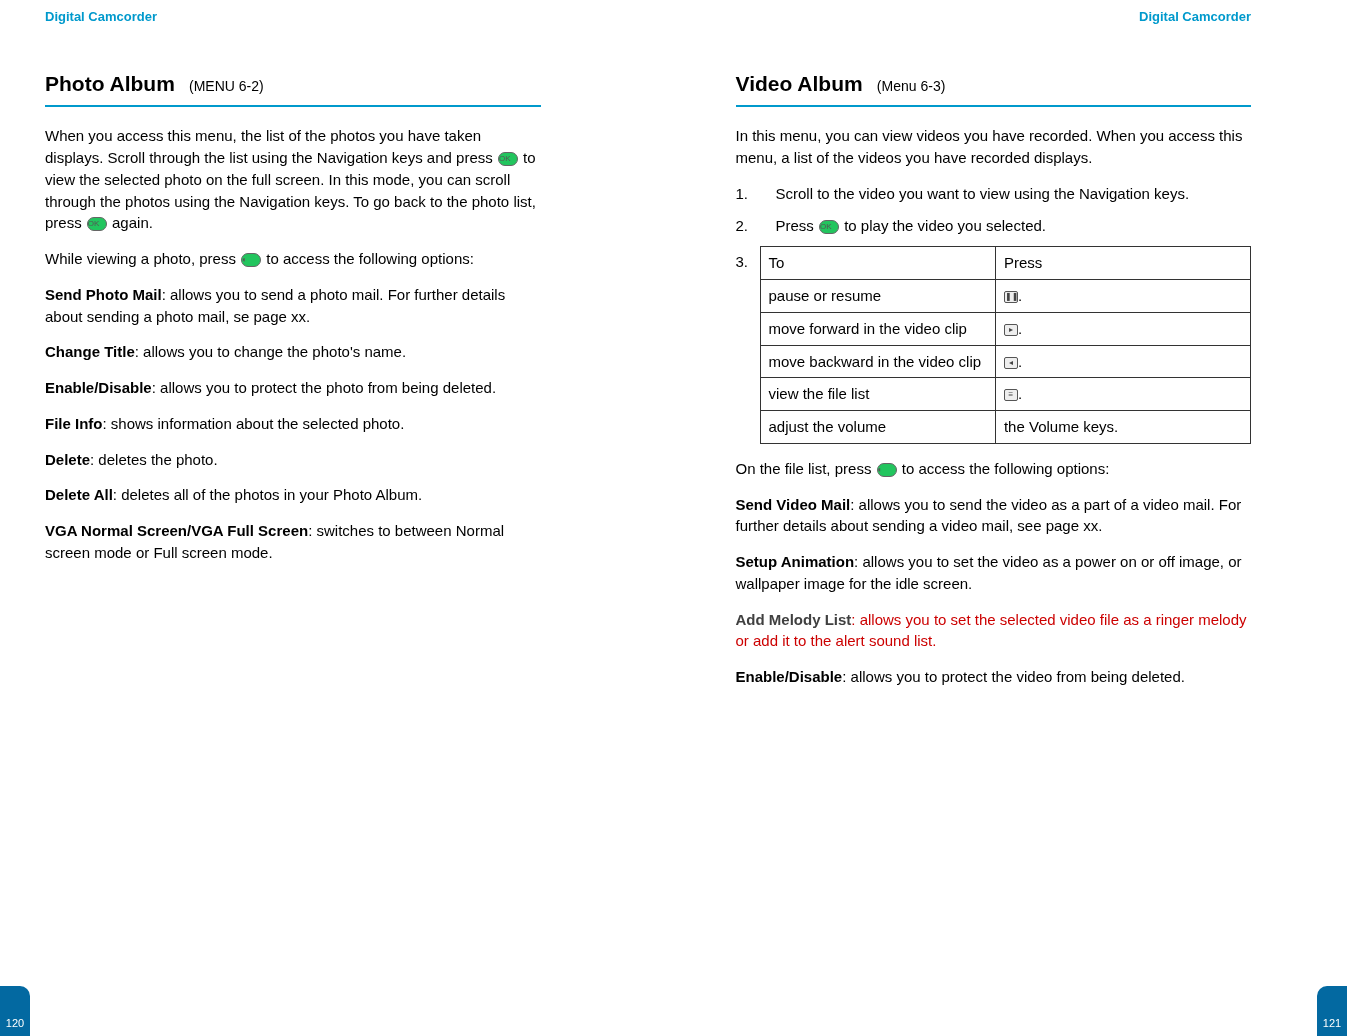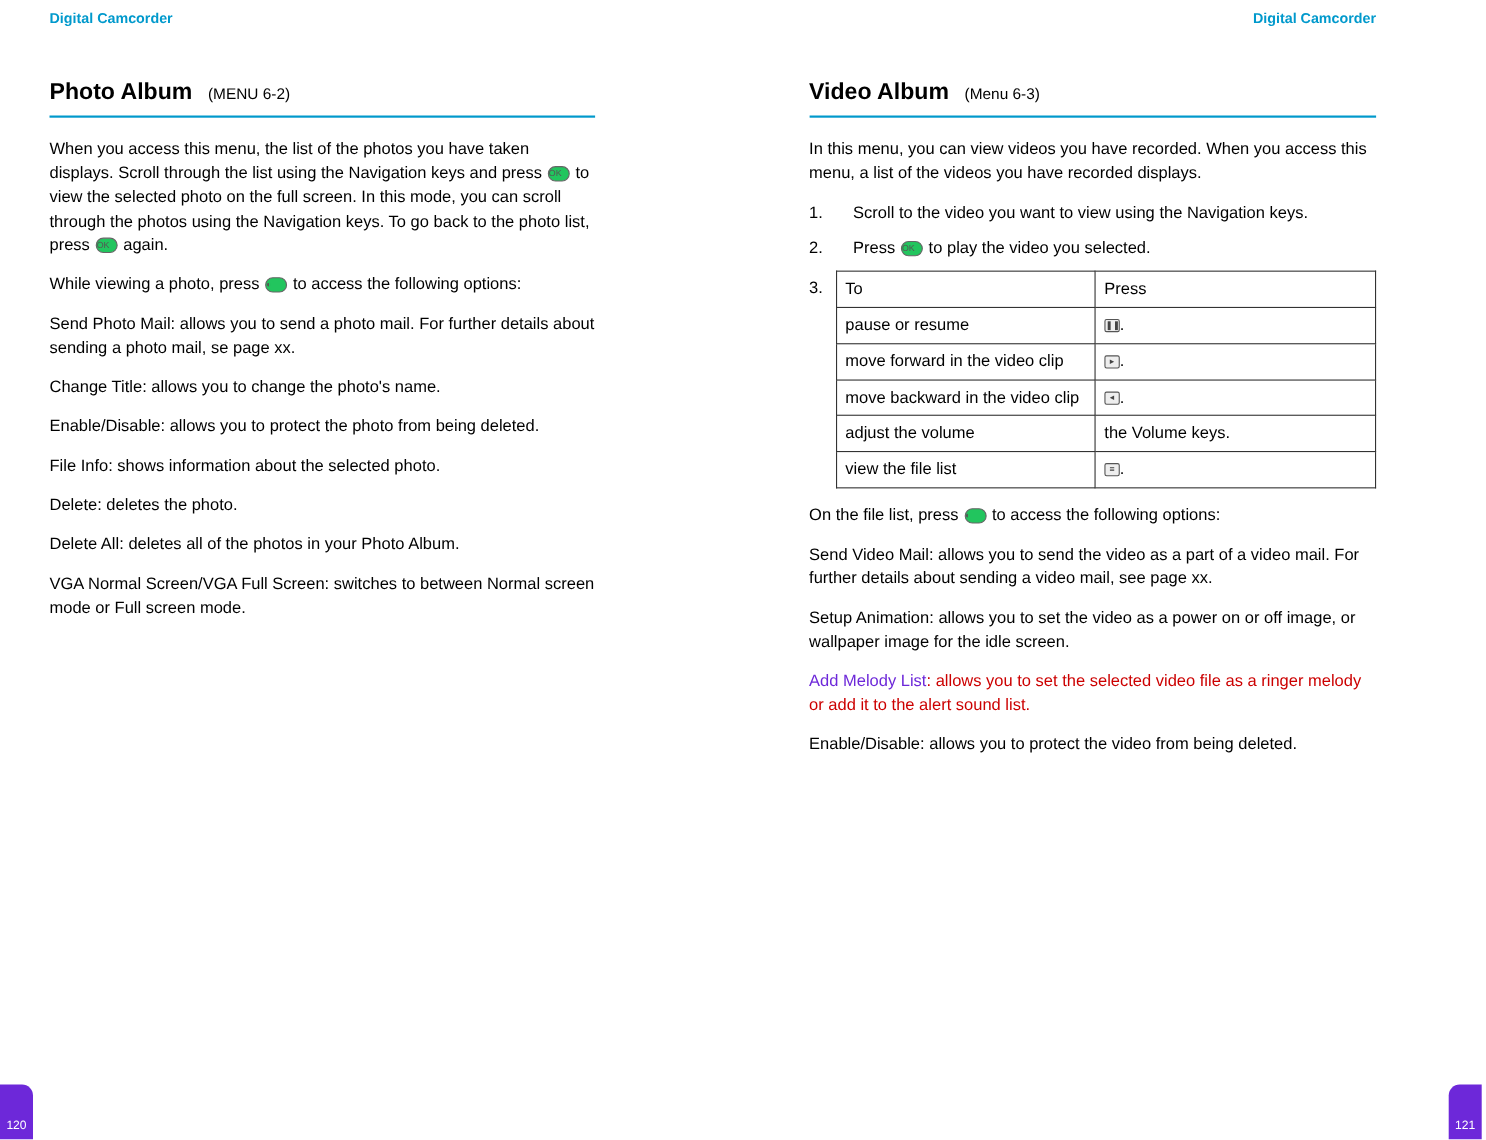--- a/index.html
+++ b/index.html
@@ -23,37 +23,37 @@
     .hdr-left { color: #0099cc; font-weight: bold; font-size: 13px; margin-bottom: 42px; }
     .hdr-right { color: #0099cc; font-weight: bold; font-size: 13px; text-align: right; margin-bottom: 42px; }
     .title-row {
       border-bottom: 2px solid #0099cc;
       padding-bottom: 6px;
       margin-bottom: 18px;
     }
     .title-main { font-size: 21px; font-weight: bold; display: inline; }
     .title-sub { font-size: 14px; margin-left: 10px; display: inline; }
     .para { margin-bottom: 14px; }
-    .opt strong { font-weight: normal; }
+    .opt strong { font-weight: bold; }
     .red { color: #cc0000; }
-    .red strong { color: #6d28d9; }
+    .red strong { color: #404040; }
     .ol-row { display:flex; margin-bottom: 10px; }
     .ol-num { width: 24px; flex-shrink:0; }
     .ol-body { flex:1;margin-left:16px; }
     table { border-collapse: collapse; width: 100%; margin-bottom: 14px; }
     th, td { border: 1px solid #333; padding: 5px 8px; text-align: left; font-weight: normal; vertical-align: top; font-size: 15px; }
     th { font-weight: normal; }
     .table-wrap { display: flex; }
     .table-num { width: 24px; flex-shrink: 0; padding-top: 5px; }
     .pg-tab {
       position: absolute;
       bottom: 0;
       width: 30px;
       height: 50px;
-      background: #6d28d9;
+      background: #0369a1;
       color: #fff;
       font-size: 11px;
       display: flex;
       align-items: flex-end;
       justify-content: center;
       padding-bottom: 4px;
     }
     .pg-tab-left { left: 0; border-top-right-radius: 10px; }
     .pg-tab-right { right: 4px; border-top-left-radius: 10px; }
     .icon-key {
@@ -153,26 +153,26 @@
       </tr>
       <tr>
         <td>move forward in the video clip</td>
         <td><span class="icon-sm">▸</span><span>.</span></td>
       </tr>
       <tr>
         <td>move backward in the video clip</td>
         <td><span class="icon-sm">◂</span><span>.</span></td>
       </tr>
       <tr>
+        <td>view the file list</td>
+        <td><span class="icon-sm">≡</span><span>.</span></td>
+      </tr>
+      <tr>
         <td>adjust the volume</td>
         <td>the Volume keys.</td>
-      </tr>
-      <tr>
-        <td>view the file list</td>
-        <td><span class="icon-sm">≡</span><span>.</span></td>
       </tr>
     </tbody>
       </table>
   </div>
 
   <p class="para">
     <span>On the file list, press </span>
     <span class="icon-key">◐</span>
     <span> to access the following options:</span>
   </p>

